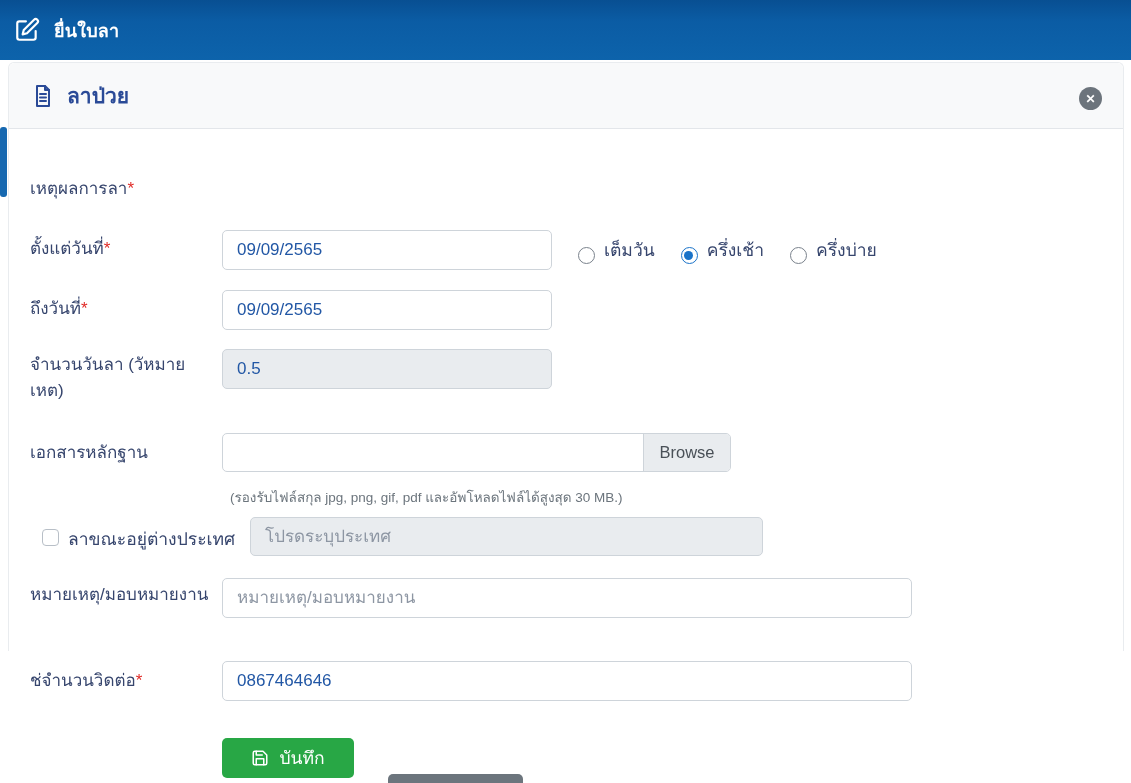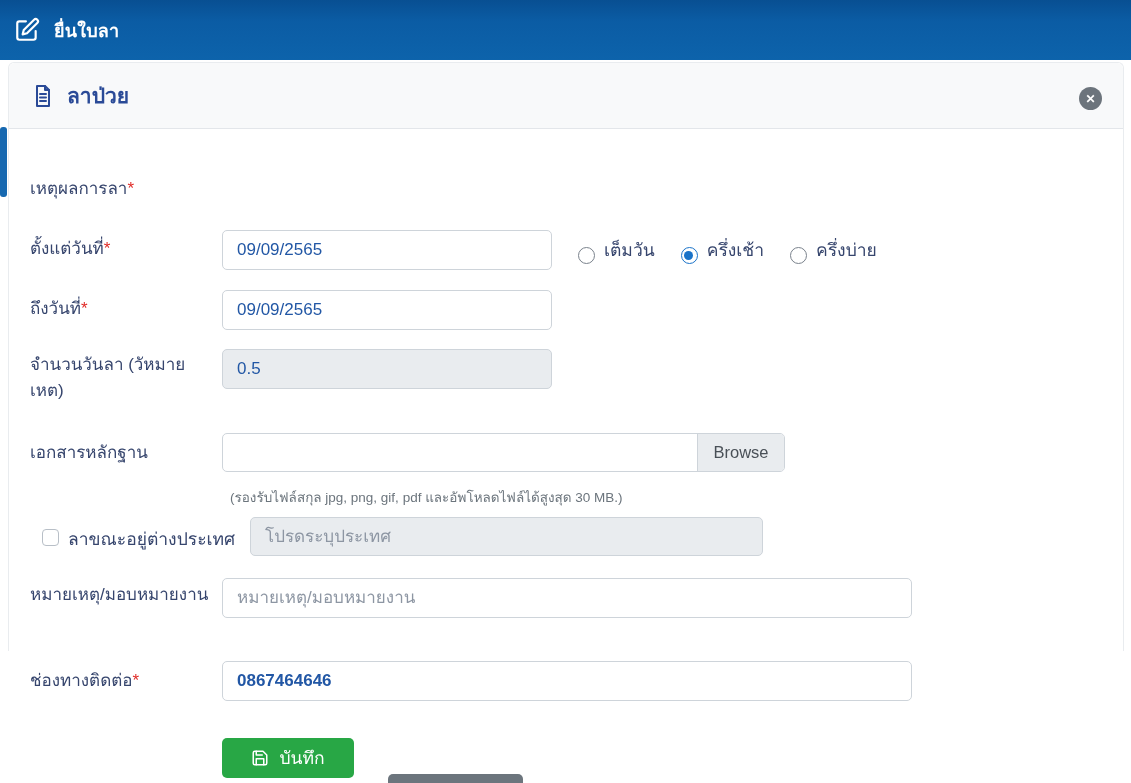--- a/index.html
+++ b/index.html
@@ -47,21 +47,21 @@
     display:flex; align-items:center; gap:26px; }
   .radio-item { display:flex; align-items:flex-end; gap:9px; cursor:pointer; }
   .radio-circle { width:17px; height:17px; border-radius:50%; border:1.5px solid #7a828c;
     background:#fff; flex:0 0 auto; position:relative; }
   .radio-circle.checked { border-color:#1a73c9; }
   .radio-circle.checked::after { content:""; position:absolute; left:2.5px; top:2.5px;
     width:9px; height:9px; border-radius:50%; background:#1a73c9; }
   .radio-label { color:#36456d; font-size:17.5px; }
 
   
-  .file-wrap { position:absolute; left:222px; top:433px; width:563px; height:39px;
+  .file-wrap { position:absolute; left:222px; top:433px; width:509px; height:39px;
     border:1px solid #ced4da; border-radius:5px; background:#fff; display:flex;
     overflow:hidden; cursor:pointer; }
   .file-text { flex:1; }
   .file-browse { width:87px; background:#e9ecef; border-left:1px solid #ced4da;
     display:flex; align-items:center; justify-content:center; color:#495057;
     font-size:16.5px; }
   .hint { position:absolute; left:230px; top:486px; color:#6c757d; font-size:13.5px; }
 
   
   .checkbox { position:absolute; left:42px; top:529px; width:17px; height:17px;
@@ -139,22 +139,22 @@
   </div>
   <div class="hint">(รองรับไฟล์สกุล jpg, png, gif, pdf และอัพโหลดไฟล์ได้สูงสุด 30 MB.)</div>
 
   <div class="checkbox"></div>
   <div class="cb-label">ลาขณะอยู่ต่างประเทศ</div>
   <input class="tbox gray" style="left: 250px; top: 517px; width: 513px; height: 39px;" disabled="" placeholder="โปรดระบุประเทศ">
 
   <div class="flabel" style="top:582px; width:188px">หมายเหตุ/มอบหมายงาน</div>
   <input class="tbox" style="left: 222px; top: 578px; width: 690px; height: 40px;" placeholder="หมายเหตุ/มอบหมายงาน">
 
-  <div class="flabel" style="top:668px"><span>ช่องทางติดต่อ</span><span class="req">*</span></div>
-  <input class="tbox" style="left: 222px; top: 661px; width: 690px; height: 40px; font-weight: bold;" value="0867464646">
+  <div class="flabel" style="top:668px"><span>ช่จำนวนวิดต่อ</span><span class="req">*</span></div>
+  <input class="tbox" style="left: 222px; top: 661px; width: 690px; height: 40px;" value="0867464646">
 
   <button class="btn btn-save">
     <svg class="bicon" viewBox="0 0 24 24" fill="none" stroke="#ffffff" stroke-width="2" stroke-linecap="round" stroke-linejoin="round">
       <path d="M19 21H5a2 2 0 0 1-2-2V5a2 2 0 0 1 2-2h11l5 5v11a2 2 0 0 1-2 2z"></path>
       <path d="M17 21v-8H7v8"></path>
         <path d="M7 3v5h8"></path>
     </svg>
     <span>บันทึก</span>
   </button>
   <button class="btn btn-cancel">

